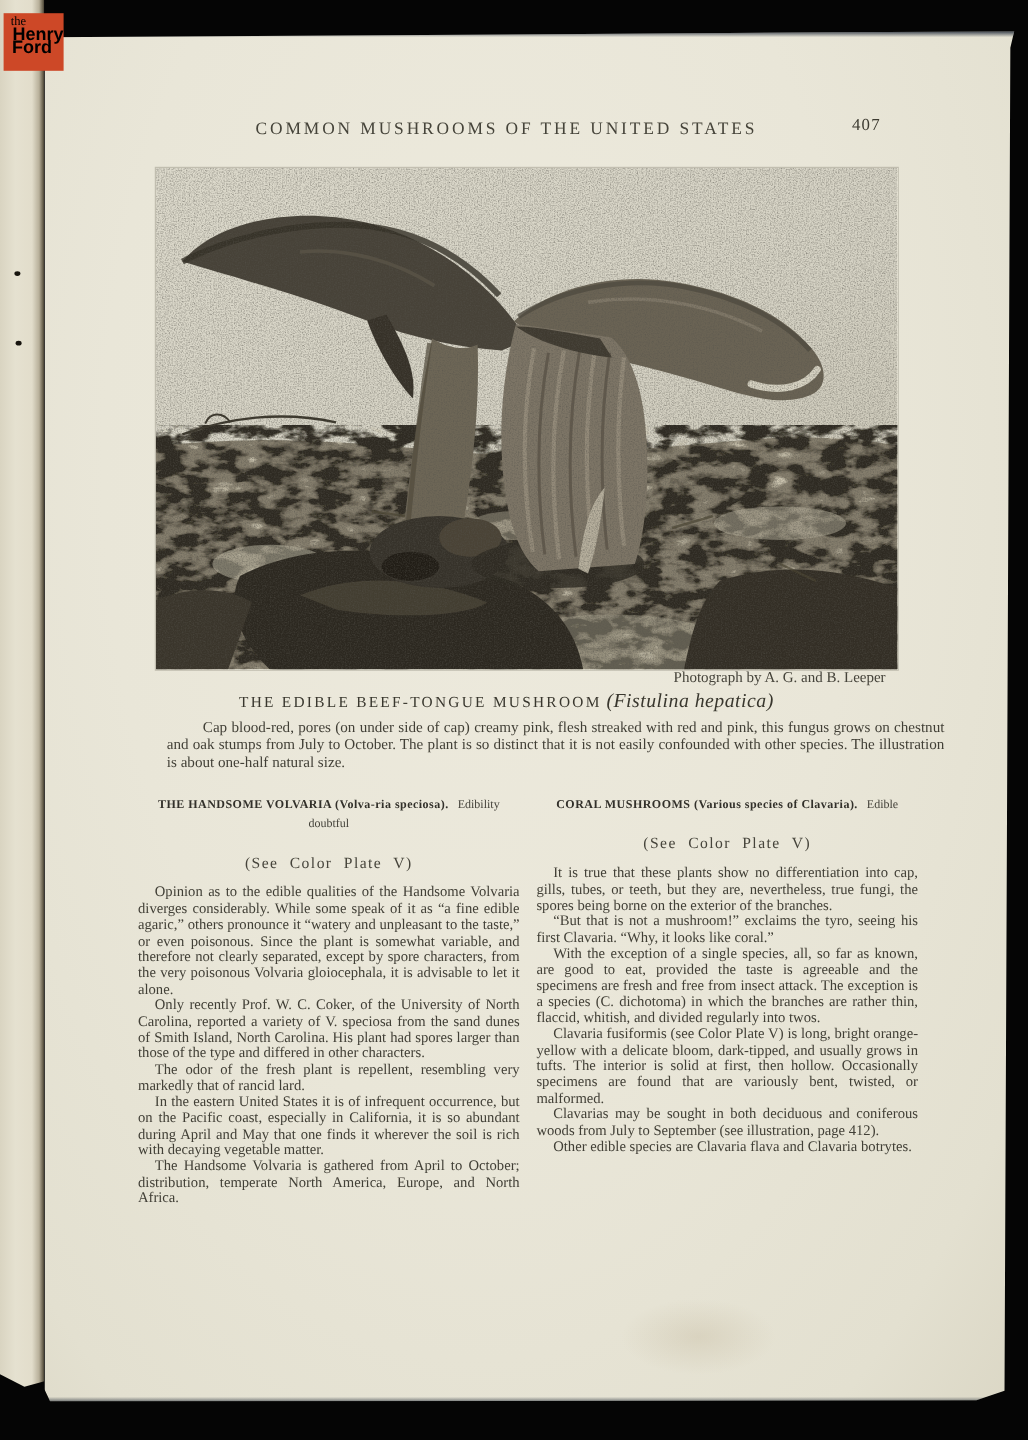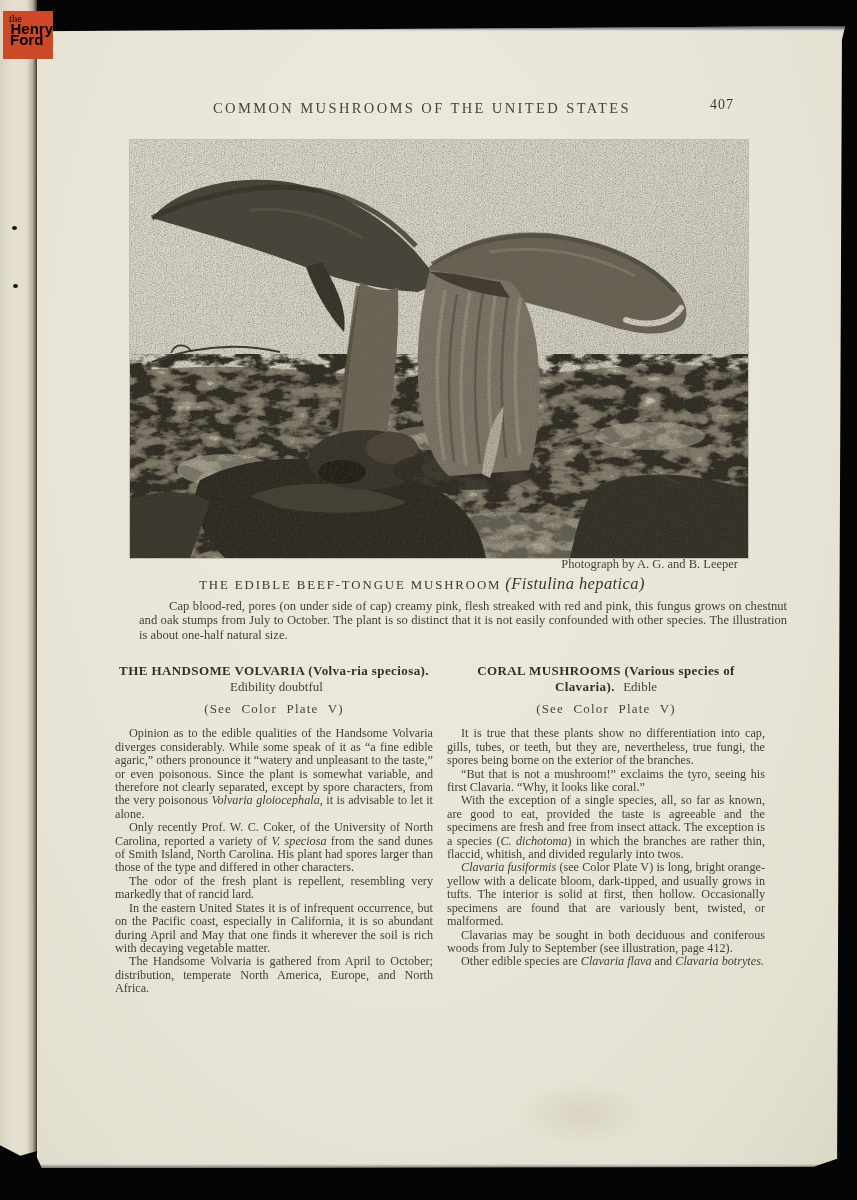--- a/index.html
+++ b/index.html
@@ -41,28 +41,28 @@
 
   .fig-title{position:absolute;left:40px;top:548px;width:690px;text-align:center;color:#39372e;}
   .fig-caps{font-size:12.8px;letter-spacing:1.9px;}
   .fig-species{font-size:16.5px;font-style:italic;letter-spacing:.4px;}
 
   .fig-desc{position:absolute;left:78px;top:573px;width:648px;font-size:12.6px;line-height:14.4px;
     text-align:justify;text-indent:30px;color:#413f36;margin-left:24px;}
 
   .columns{position:absolute;left:78px;top:637px;width:650px;display:flex;gap:14px;}
   .col{flex:1 1 0;min-width:0;}
-  .col-heading{text-align:center;font-size:13px;line-height:16.2px;color:#32302a;margin-bottom:6px;}
+  .col-heading{text-align:center;font-size:10px;line-height:16.2px;color:#32302a;margin-bottom:16px;}
   .hb{font-weight:700;letter-spacing:.4px;}
   .hn{font-weight:400;margin-left:5px;color:#44423a;}
   .plate-ref{text-align:center;font-size:13px;letter-spacing:1.2px;word-spacing:5px;
     color:#46443b;margin-bottom:10px;}
   .col-body{font-size:12.2px;line-height:13.4px;text-align:justify;color:#413f36;}
   .col-body p{margin:0;text-indent:14px;}
-  .it{font-style:italic;}
+  .it{}
 
   .stain{position:absolute;left:480px;top:1056px;width:130px;height:64px;border-radius:50%;
     background:radial-gradient(rgba(186,172,142,.28),rgba(186,172,142,0) 70%);}
 </style>
 </head>
 <body>
 
 <div class="scan">
 
   <div class="left-strip"></div>

